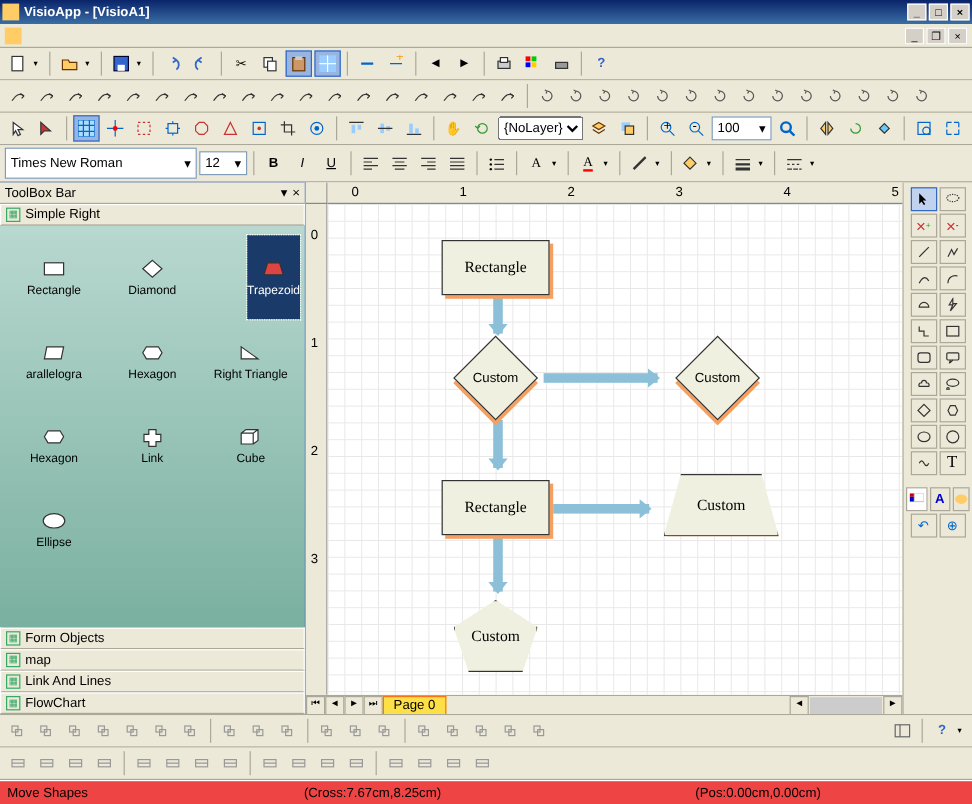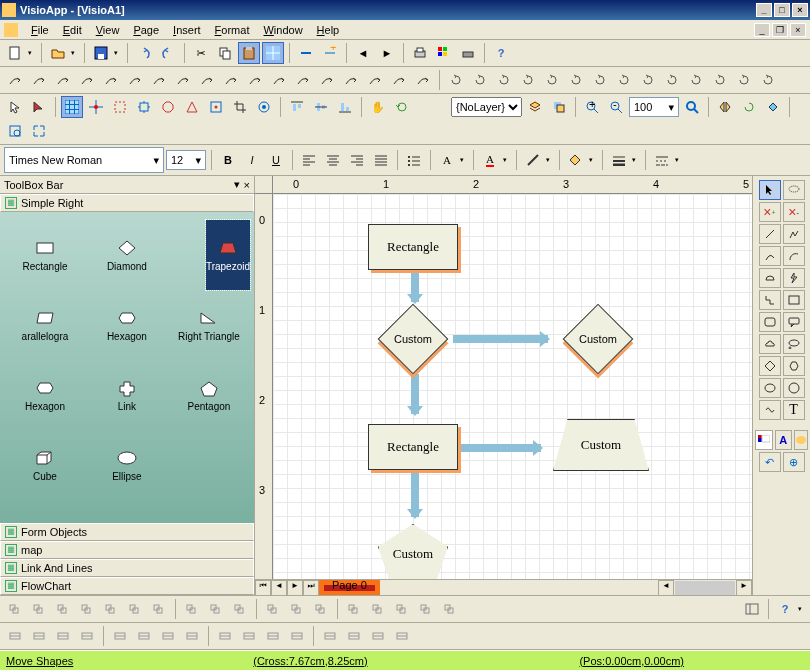--- a/index.html
+++ b/index.html
@@ -10,21 +10,21 @@
 .winbtn { width: 16px; height: 14px; background: #d4d0c8; border: 1px solid #fff; margin-left: 2px; line-height: 12px; text-align: center; font-size: 9px; color: #000; }
 .menubar { background: #ece9d8; height: 20px; display: flex; align-items: center; padding: 0 4px; border-bottom: 1px solid #aca899; }
 .menubar .icon { width: 14px; height: 14px; background: #fc6; margin-right: 6px; }
 .menuitem { padding: 2px 7px; cursor: default; }
 .mdi-btns { margin-left: auto; display: flex; }
 .toolbar { background: #ece9d8; padding: 2px 4px; border-bottom: 1px solid #aca899; display: flex; align-items: center; gap: 2px; flex-wrap: wrap; min-height: 26px; }
 .tbtn { width: 22px; height: 22px; border: 1px solid transparent; display: inline-flex; align-items: center; justify-content: center; }
 .tbtn.active { border: 1px solid #316ac5; background: #98b5e2; }
 .sep { width: 1px; height: 20px; background: #aca899; margin: 0 3px; }
 .dd { width: 8px; font-size: 7px; }
-.layer-combo { height: 20px; font-size: 11px; margin-left: 36px; }
+.layer-combo { height: 20px; font-size: 11px; }
 .font-combo { width: 160px; height: 20px; background: #fff; border: 1px solid #7f9db9; padding: 12px 4px; display: flex; align-items: center; }
 .size-combo { width: 40px; height: 20px; background: #fff; border: 1px solid #7f9db9; padding: 0 4px; display: flex; align-items: center; }
 .zoom-combo { width: 50px; height: 20px; background: #fff; border: 1px solid #7f9db9; padding: 0 4px; display: flex; align-items: center; }
 .mainarea { flex: 1; display: flex; overflow: hidden; }
 .toolbox { width: 255px; background: #1d4ed8; border-right: 1px solid #aca899; display: flex; flex-direction: column; }
 .toolbox-hdr { height: 18px; background: #ece9d8; border-bottom: 1px solid #aca899; padding: 0 4px; display: flex; align-items: center; }
 .toolbox-hdr .spacer { flex: 1; }
 .category { height: 18px; background: #ece9d8; border: 1px solid #fff; border-bottom: 1px solid #aca899; padding: 0 4px; display: flex; align-items: center; cursor: default; }
 .cat-icon { width: 12px; height: 12px; border: 1px solid #3a6; color: #3a6; font-size: 8px; line-height: 10px; text-align: center; margin-right: 4px; }
 .shapes-grid { flex: 1; background: linear-gradient(#b8d8d0,#7ab0a0); padding: 8px 4px; display: grid; grid-template-columns: repeat(3,1fr); grid-auto-rows: 70px; overflow: auto; }
@@ -43,45 +43,44 @@
 .node.rect { }
 .node.diamond { transform: rotate(45deg); }
 .node.diamond span { transform: rotate(-45deg); }
 .arrow { position: absolute; background: #8cc0d8; }
 .arrow.v { width: 8px; }
 .arrow.h { height: 8px; }
 .arrow::after { content: ''; position: absolute; }
 .arrow.v::after { bottom: -10px; left: -4px; border: 8px solid transparent; border-top: 10px solid #8cc0d8; }
 .arrow.h::after { right: -10px; top: -4px; border: 8px solid transparent; border-left: 10px solid #8cc0d8; }
 .scroll-h { height: 16px; background: #ece9d8; border-top: 1px solid #aca899; display: flex; align-items: center; }
-.pagetab { padding: 0 8px; height: 16px; background: #b91c1c; border: 5px solid #f97316; font-size: 10px; display: flex; align-items: flex-end; }
+.pagetab { padding: 0 8px; height: 16px; background: #fde047; border: 1px solid #f97316; font-size: 10px; display: flex; align-items: center; }
 .sbtn { width: 16px; height: 16px; background: #ece9d8; border: 1px solid #aca899; text-align: center; font-size: 8px; }
 .rightpanel { width: 58px; background: #ece9d8; border-left: 1px solid #aca899; padding: 4px 2px; display: flex; flex-direction: column; gap: 0; }
 .rp-row { display: flex; gap: 2px; justify-content: center; margin-bottom: 2px; }
 .rp-btn { width: 22px; height: 20px; border: 1px solid #aca899; display: flex; align-items: center; justify-content: center; background: #ece9d8; }
 .rp-btn.sel { background: #c1d2ee; border-color: #316ac5; }
 .bottom-bars { border-top: 1px solid #aca899; }
-.statusbar { height: 20px; background: #bef264; border-top: 1px solid #fff; display: flex; align-items: center; padding: 0 6px; font-size: 11px; text-decoration: underline; }
+.statusbar { height: 20px; background: #ef4444; border-top: 1px solid #fff; display: flex; align-items: center; padding: 0 6px; font-size: 11px; }
 svg { display: block; }
 </style>
 </head>
 <body>
 
 <div class="titlebar">
   <div class="icon"></div>
   <span>VisioApp - [VisioA1]</span>
   <div class="spacer"></div>
   <div class="winbtn">_</div>
   <div class="winbtn">□</div>
   <div class="winbtn">×</div>
 </div>
 
 <div class="menubar">
   <div class="icon"></div>
-  <div id="menu-items"><span class="menuitem"><u>F</u>ile</span><span class="menuitem"><u>E</u>dit</span><span class="menuitem"><u>V</u>iew</span><span class="menuitem"><u>P</u>age</span><span class="menuitem"><u>I</u>nsert</span><span class="menuitem"><u>F</u>ormat</span><span class="menuitem"><u>W</u>indow</span><span class="menuitem"><u>H</u>elp</span></div>
   <div class="mdi-btns">
     <div class="winbtn">_</div>
     <div class="winbtn">❐</div>
     <div class="winbtn">×</div>
   </div>
 </div>
 
 <div class="toolbar">
   <div class="tbtn">
       <svg width="14" height="14">
@@ -694,28 +693,20 @@
           </div>
           <div class="shape-label">Hexagon</div>
         </div>
         <div class="shape-cell">
           <div class="shape-icon">
             <svg width="24" height="18">
               <path d="M9 3h6v4h4v6h-4v4H9v-4H5V7h4z" fill="#fff" stroke="#333"></path>
             </svg>
           </div>
           <div class="shape-label">Link</div>
-        </div>
-        <div class="shape-cell">
-          <div class="shape-icon">
-            <svg width="24" height="18">
-              <path d="M12 3l8 6-3 8H7l-3-8z" fill="#fff" stroke="#333"></path>
-            </svg>
-          </div>
-          <div class="shape-label">Pentagon</div>
         </div>
         <div class="shape-cell">
           <div class="shape-icon">
             <svg width="24" height="18">
               <path d="M4 6l4-3h10v9l-4 3H4z M4 6h10v9 M14 6l4-3" fill="#fff" stroke="#333"></path>
             </svg>
           </div>
           <div class="shape-label">Cube</div>
         </div>
         <div class="shape-cell">

